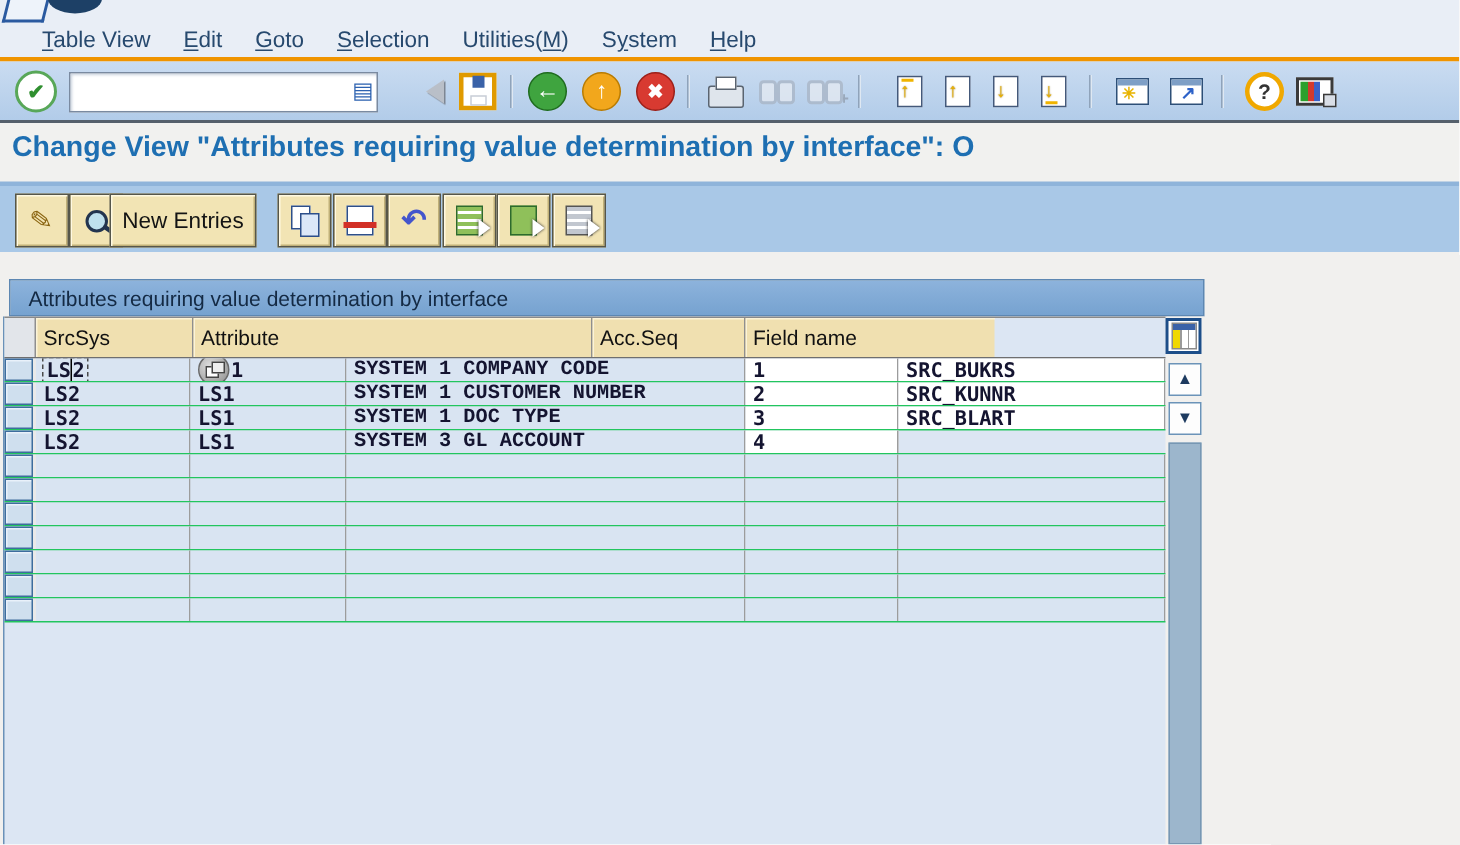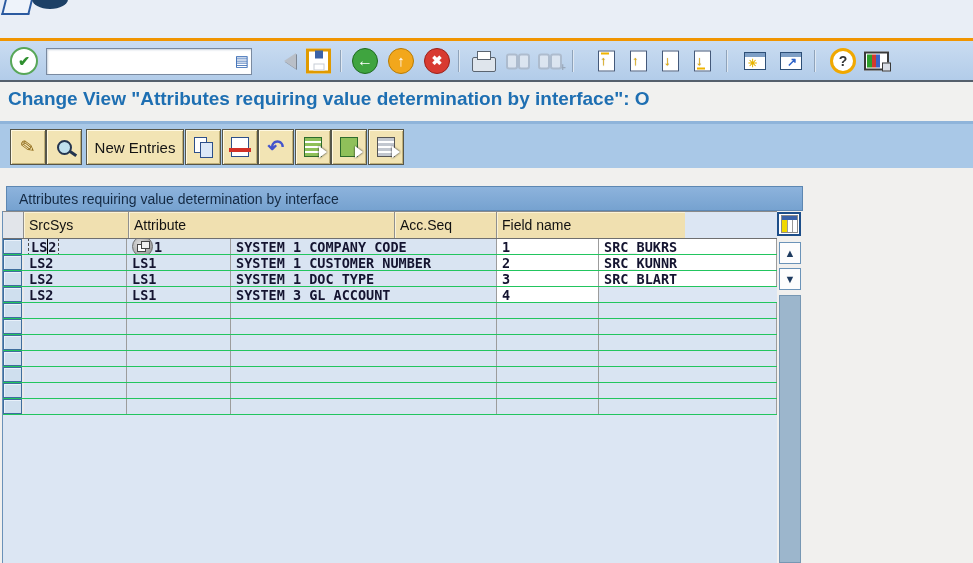--- a/index.html
+++ b/index.html
@@ -86,22 +86,22 @@
   .hrow{display:flex;height:28px;box-sizing:border-box;border-top:1px solid #8a8a8a;border-bottom:1px solid #6f6f6f;}
   .hcell{background:#f0e0b0;border-right:1px solid #8f8f8f;font-size:14px;color:#111;display:flex;align-items:center;
          padding-left:5px;box-sizing:border-box;box-shadow:inset 1px 1px 0 #fbf3d8;}
   .h-sel{width:21px;background:#e2e5ea;box-shadow:none;padding:0;}
   .trow{display:flex;height:16px;box-sizing:border-box;border-bottom:1px solid #22c55e;}
   .selcell{width:19px;box-sizing:border-box;background:#cfdfee;border:1px solid #3e6d9d;box-shadow:inset 1px 1px 0 #e9f1fa;}
   .gap{width:2px;background:#e9e9e9;}
   .tcell{border-right:1px solid #9c9c9c;box-sizing:border-box;font-family:"DejaVu Sans Mono","Liberation Mono",monospace;
          font-size:13.5px;font-weight:600;color:#141430;display:flex;align-items:center;padding-left:5px;white-space:pre;overflow:hidden;}
   .bgb{background:#d9e4f2;} .bgw{background:#fff;}
-  .c-src{width:103px;} .c-dest{width:104px;} .c-attr{width:266px;} .c-seq{width:102px;} .c-field{width:178px;}
-  .hc-src{width:105px;} .hc-dest{width:104px;} .hc-attr{width:266px;} .hc-seq{width:102px;} .hc-field{width:188px;border-right:none;}
+  .c-src{width:103px;} .c-dest{width:104px;} .c-attr{width:266px;font-family:Liberation Mono, monospace;} .c-seq{width:102px;} .c-field{width:178px;}
+  .hc-src{width:105px;} .hc-dest{width:104px;} .hc-attr{width:266px;} .hc-seq{width:102px;} .hc-field{width:166px;border-right:none;}
   .focus{outline:1px dashed #4a4a4a;padding:0 2px;display:inline-flex;align-items:center;}
   .caret{display:inline-block;width:1px;height:15px;background:#000;}
   .busy{width:19px;height:19px;border-radius:50%;flex:none;margin-right:1px;
         background:radial-gradient(circle at 35% 35%,#dcdcdc,#8d8d8d);border:1px solid #6a6a6a;position:relative;}
   .busy::before{content:'';position:absolute;left:4px;top:7px;width:7px;height:6px;background:#fff;border:1px solid #444;}
   .busy::after{content:'';position:absolute;left:8px;top:4px;width:7px;height:6px;background:#eee;border:1px solid #444;}
 
   
   .scrollcol{position:absolute;left:777px;top:211px;width:26px;bottom:0;background:#f1f0ee;}
   .cfg{position:absolute;left:0px;top:1px;width:24px;height:24px;box-sizing:border-box;background:#fff;border:2px solid #1d4e89;
@@ -115,20 +115,29 @@
   .thumb{position:absolute;left:2px;top:84px;width:22px;bottom:0;box-sizing:border-box;background:#9cb6cc;border:1px solid #7797b3;}
 </style>
 </head>
 <body>
 
 <div class="screen">
 
   <div class="menu-strip">
     <div class="win-badge"></div>
     <div class="win-orb"></div>
+    <div class="menu-items">
+      <span class="menu-item"><u>T</u>able View</span>
+      <span class="menu-item"><u>E</u>dit</span>
+      <span class="menu-item"><u>G</u>oto</span>
+      <span class="menu-item"><u>S</u>election</span>
+      <span class="menu-item">Utilities(<u>M</u>)</span>
+      <span class="menu-item">S<u>y</u>stem</span>
+      <span class="menu-item"><u>H</u>elp</span>
+    </div>
   </div>
   <div class="orange-line"></div>
 
   <div class="toolbar">
     <div class="tbtn" style="left:10px">
       <span class="icon-circle enter-ic">✔</span>
     </div>
     <div class="cmd">
       <input value="" style="">
       <span class="cmd-ico">▤</span>
@@ -207,21 +216,21 @@
   </div>
   <div class="blue-divider"></div>
 
   <div class="app-toolbar">
     <div class="abtn" style="left:10px">
       <span class="pencil">✎</span>
     </div>
     <div class="abtn" style="left:46px">
       <span class="mag"></span>
     </div>
-    <div class="abtn abtn-text" style="left:86px">New Entries</div>
+    <div class="abtn abtn-text" style="left:73px">New Entries</div>
     <div class="abtn" style="left:185px">
       <span class="copyic"></span>
     </div>
     <div class="abtn" style="left:222px">
       <span class="delrow"></span>
     </div>
     <div class="abtn" style="left:258px">
       <span class="undo">↶</span>
     </div>
     <div class="abtn" style="left:295px">

